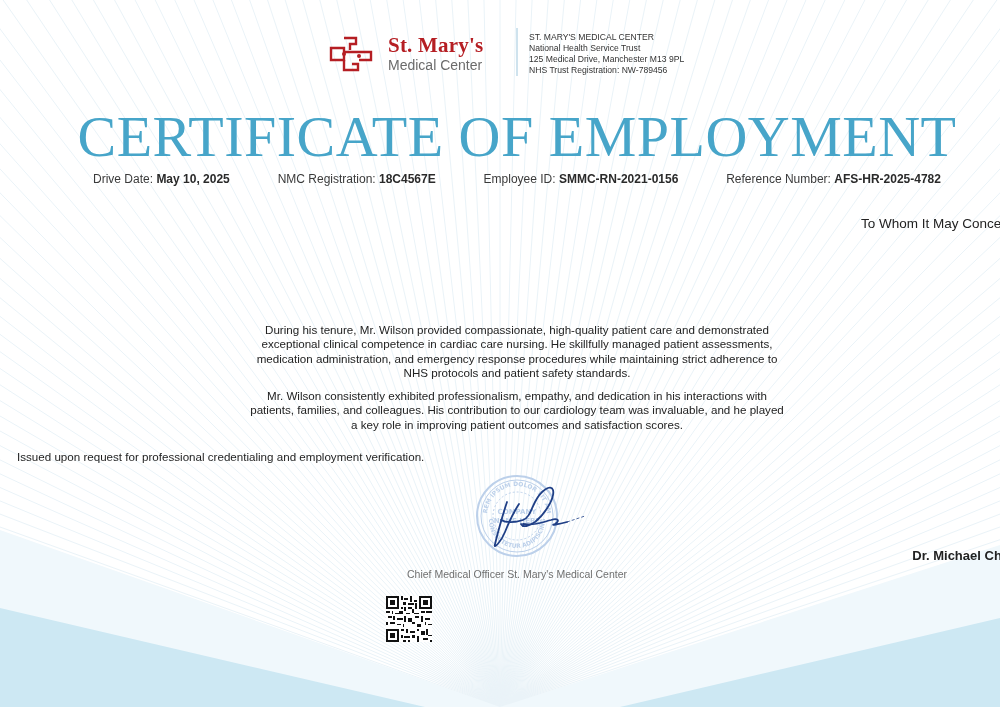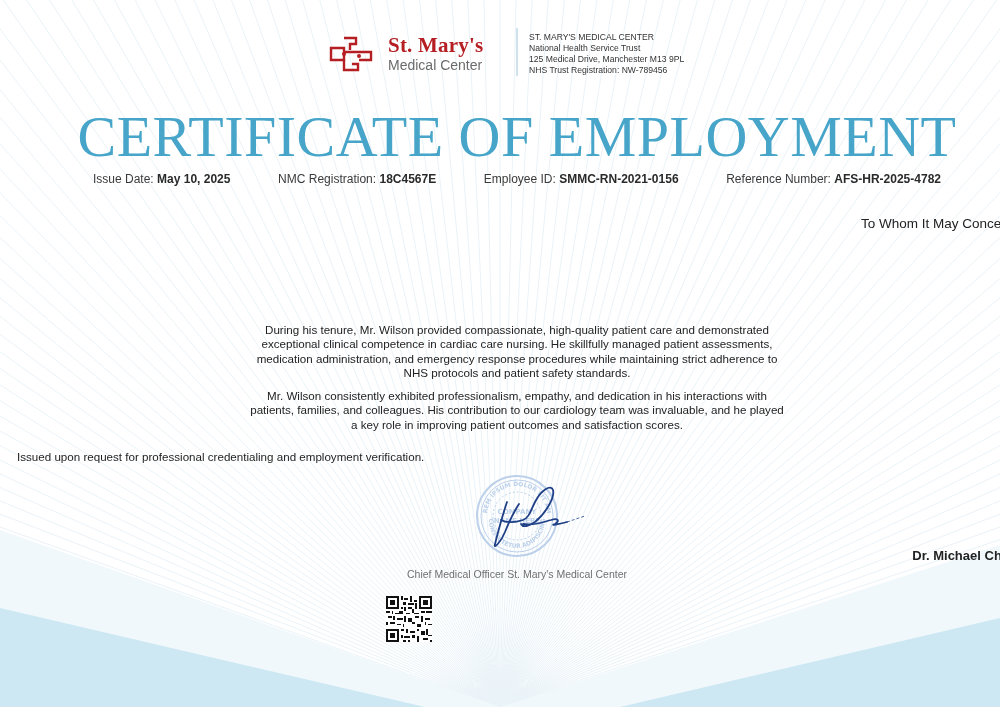--- a/index.html
+++ b/index.html
@@ -202,21 +202,21 @@
       <div>National Health Service Trust</div>
       <div>125 Medical Drive, Manchester M13 9PL</div>
       <div>NHS Trust Registration: NW-789456</div>
     </div>
   </div>
 
   <div class="title">CERTIFICATE OF EMPLOYMENT</div>
 
   <div class="meta-row">
     <div>
-      <span>Issue Date:</span>
+      <span>Drive Date:</span>
       <b>May 10, 2025</b>
     </div>
     <div>
       <span>NMC Registration:</span>
       <b>18C4567E</b>
     </div>
     <div>
       <span>Employee ID:</span>
       <b>SMMC-RN-2021-0156</b>
     </div>

